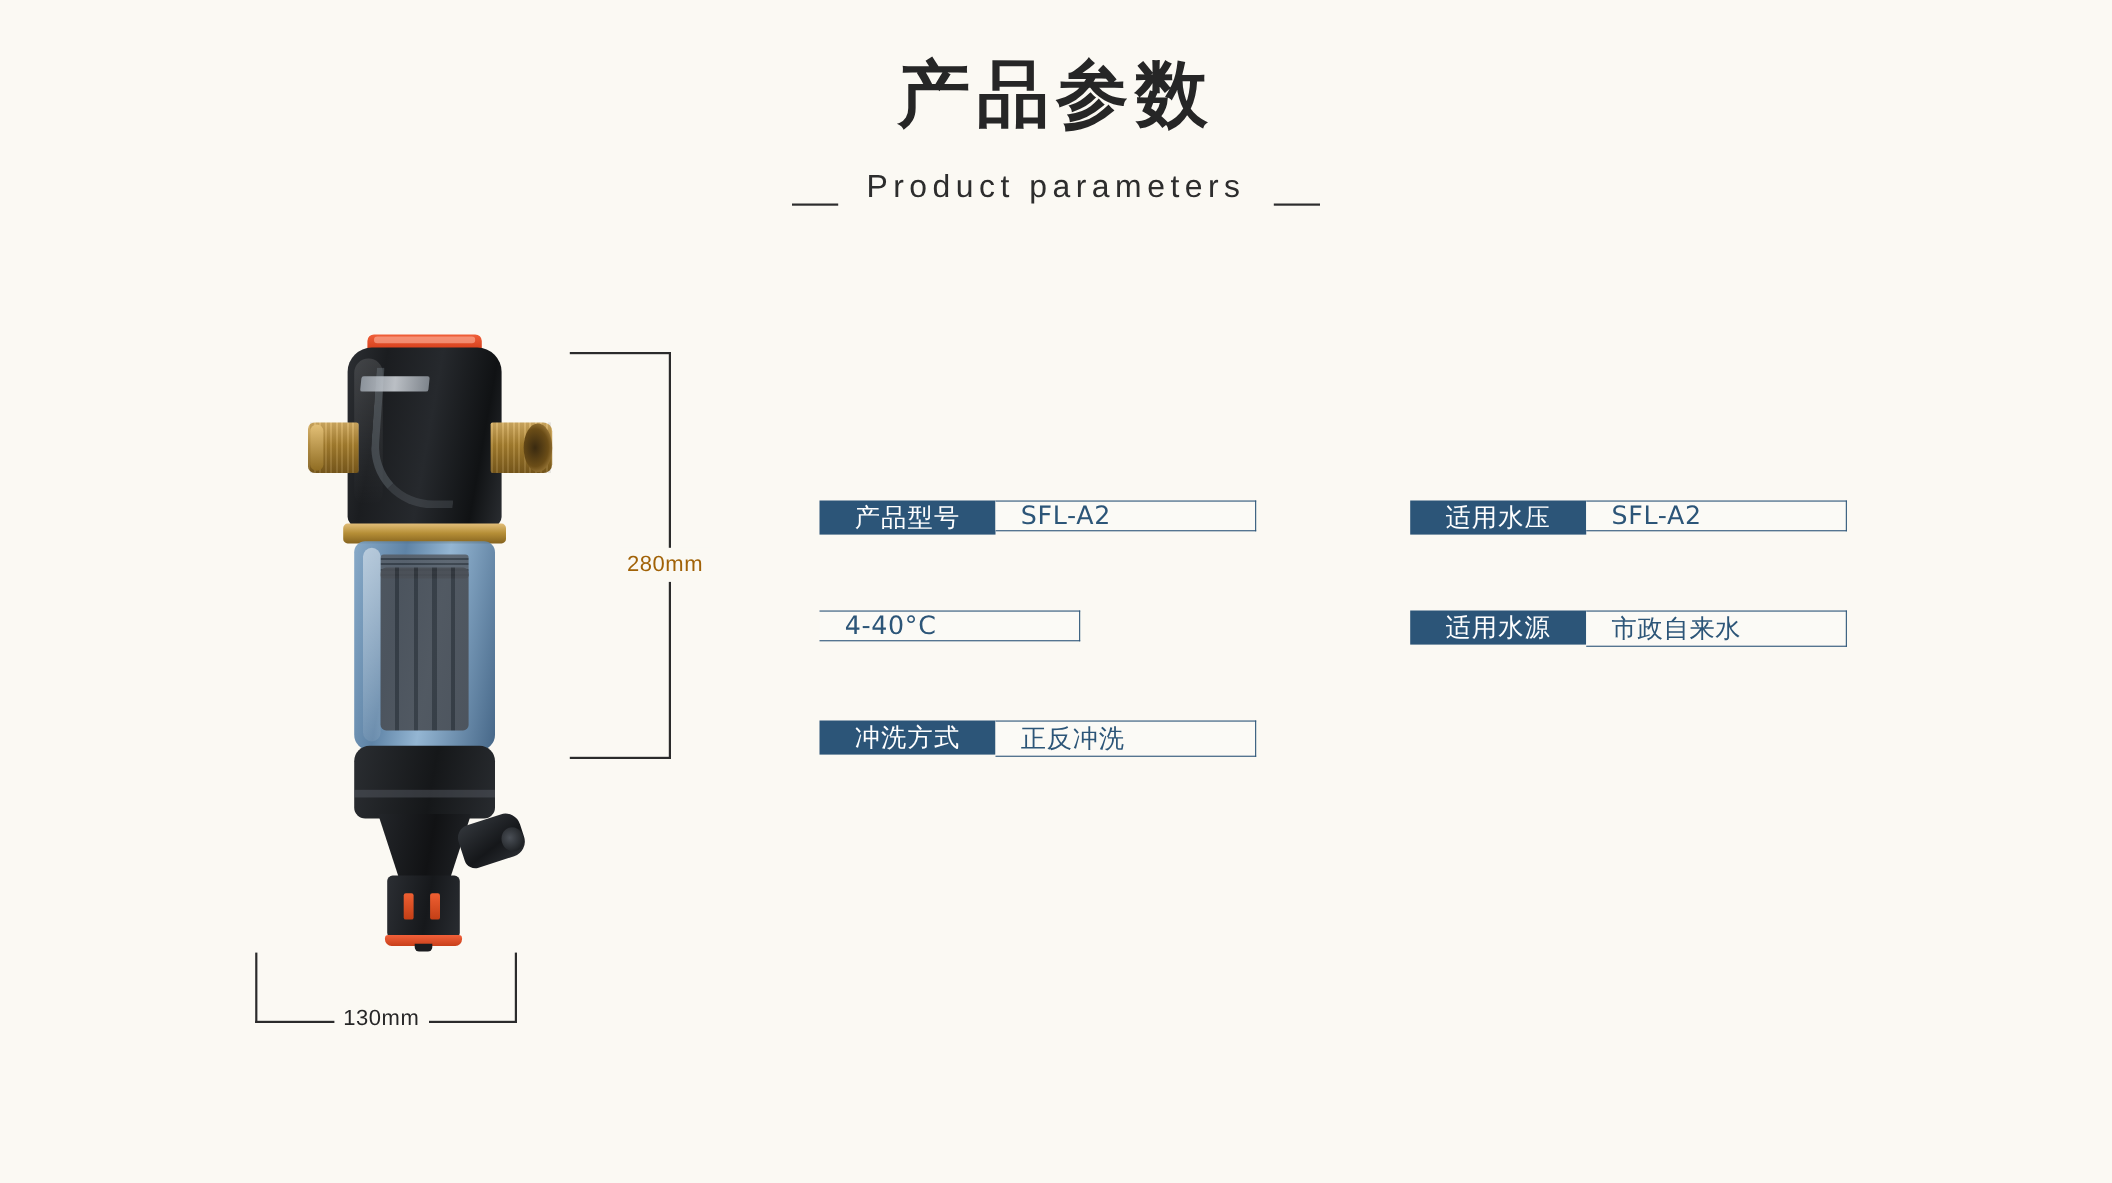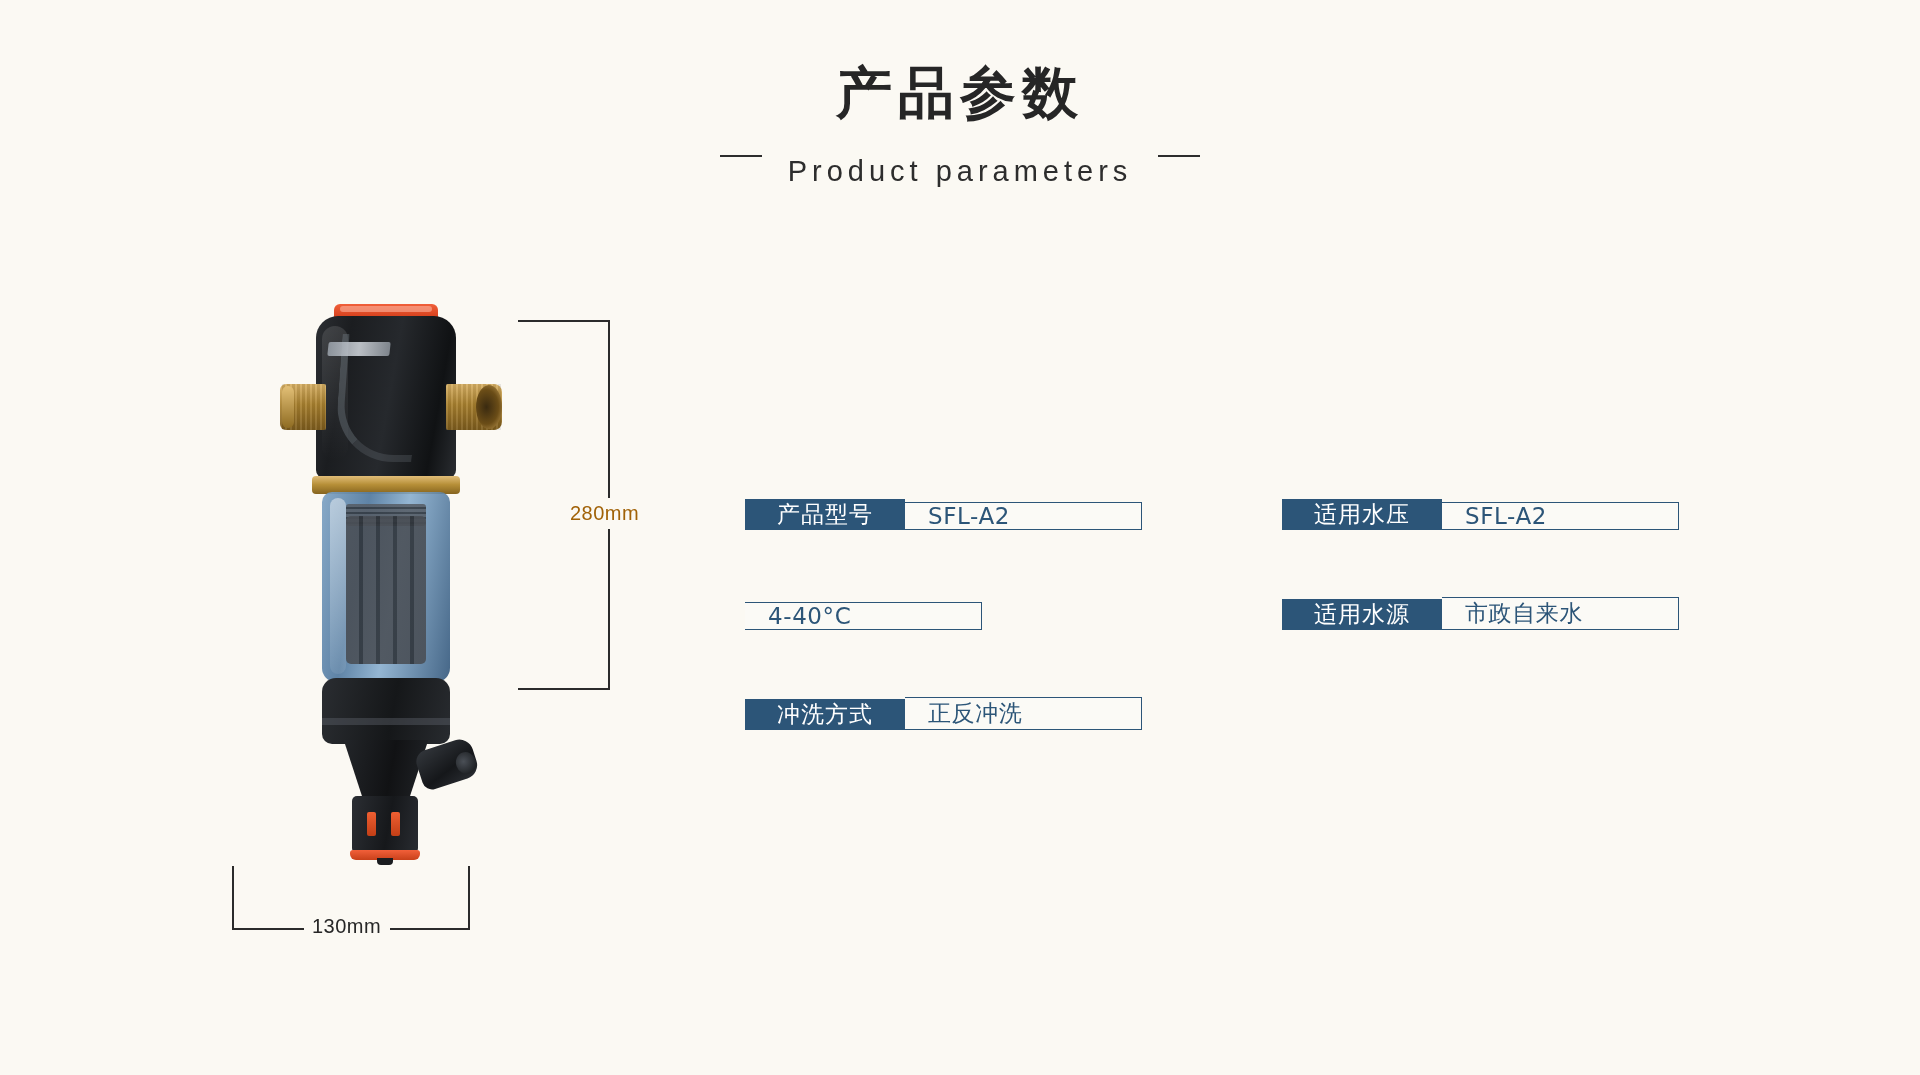--- a/index.html
+++ b/index.html
@@ -18,32 +18,31 @@
   }
 
   
   .header {
     position: absolute;
     left: 0; top: 48px;
     width: 1920px;
     text-align: center;
   }
   .title-cn {
-    font-size: 56px;
+    font-size: 66px;
     font-weight: 700;
     letter-spacing: 6px;
     color: #262626;
     line-height: 1.15;
     font-family: "DejaVu Sans", "Liberation Sans", sans-serif;
-    margin-top: 13px;
   }
   .subtitle-row {
     margin-top: 30px;
     display: flex;
-    align-items: flex-start;
+    align-items: flex-end;
     justify-content: center;
     gap: 26px;
   }
   .sub-dash {
     width: 42px;
     height: 2px;
     background: #2d2d2d;
   }
   .subtitle-en {
     font-size: 29px;
@@ -300,21 +299,21 @@
 
   
   .specs {
     position: absolute;
     left: 745px;
     top: 455px;
     display: flex;
     gap: 140px;
   }
   .spec-col { display: flex; flex-direction: column; gap: 25px; }
-  .spec-row { display: flex; align-items: flex-end; height: 75px; }
+  .spec-row { display: flex; align-items: flex-start; height: 75px; }
   .spec-key {
     width: 160px;
     background: #2c5578;
     color: #ffffff;
     font-size: 23px;
     letter-spacing: 1px;
     display: flex;
     align-items: center;
     justify-content: center;
     font-family: "DejaVu Sans", "Liberation Sans", sans-serif;

